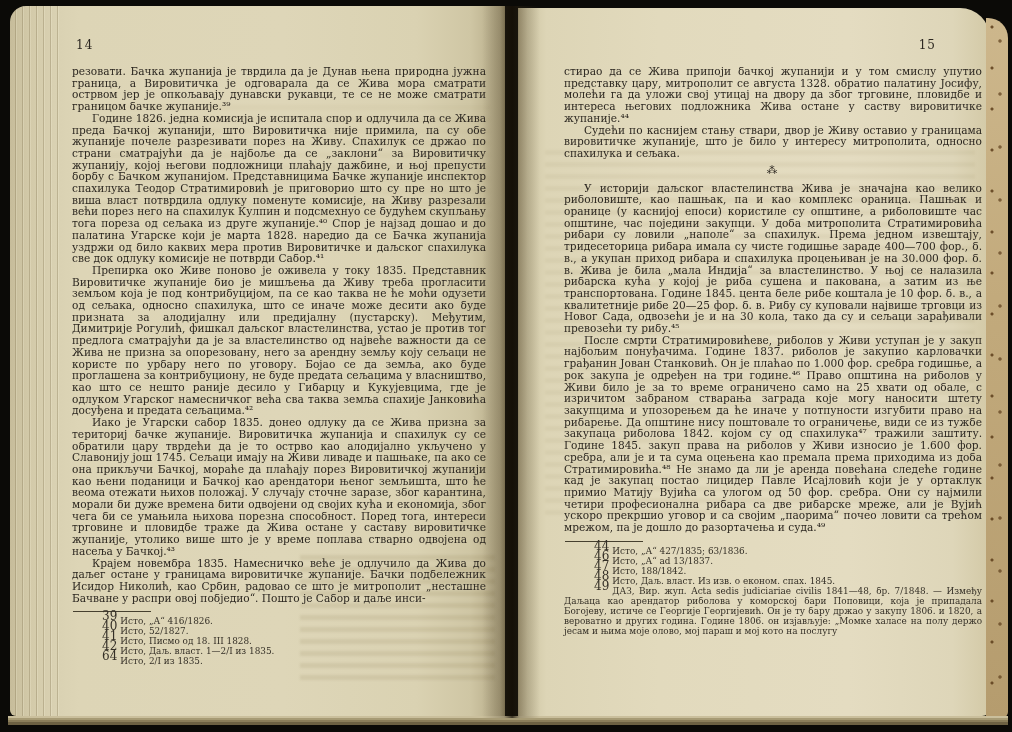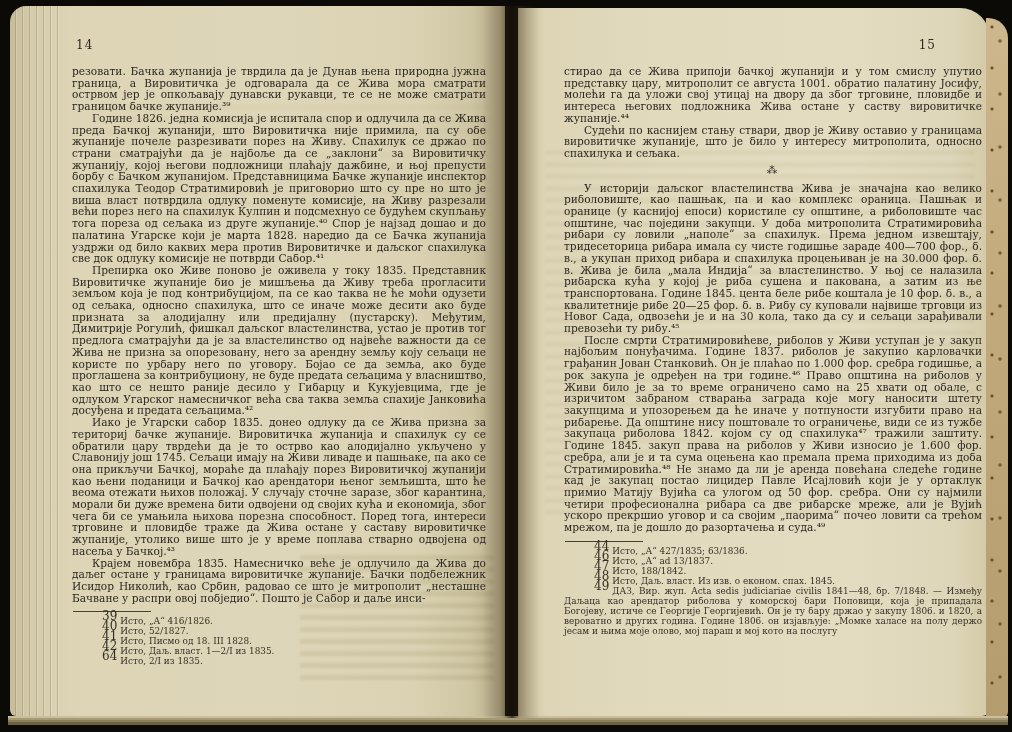--- a/index.html
+++ b/index.html
@@ -127,21 +127,21 @@
       <p class="fn-item"><span class="fn-m">40</span><span>Исто, 52/1827.</span></p>
       <p class="fn-item"><span class="fn-m">41</span><span>Исто, Писмо од 18. III 1828.</span></p>
       <p class="fn-item"><span class="fn-m">42</span><span>Исто, Даљ. власт. 1—2/I из 1835.</span></p>
       <p class="fn-item"><span class="fn-m">64</span><span>Исто, 2/I из 1835.</span></p>
     </div>
   </div>
 
   <div class="content content-right">
     <div class="pagenum right">15</div>
 
-    <p class="body-par">стирао да се Жива припоји бачкој жупанији и у том смислу упутио представку цару, митрополит се августа 1001. обратио палатину Јосифу, молећи га да уложи свој утицај на двору да због трговине, пловидбе и интереса његових подложника Жива остане у саству вировитичке жупаније.⁴⁴</p>
+    <p class="body-par">стирао да се Жива припоји бачкој жупанији и у том смислу упутио представку цару, митрополит се августа 1328. обратио палатину Јосифу, молећи га да уложи свој утицај на двору да због трговине, пловидбе и интереса његових подложника Жива остане у саству вировитичке жупаније.⁴⁴</p>
     <p class="body-par indent">Судећи по каснијем стању ствари, двор је Живу оставио у границама вировитичке жупаније, што је било у интересу митрополита, односно спахилука и сељака.</p>
 
     <div class="asterism">⁂</div>
 
     <p class="body-par indent">У историји даљског властелинства Жива је значајна као велико риболовиште, као пашњак, па и као комплекс ораница. Пашњак и оранице (у каснијој епоси) користиле су општине, а риболовиште час општине, час поједини закупци. У доба митрополита Стратимировића рибари су ловили „наполе“ за спахилук. Према једном извештају, тридесеторица рибара имала су чисте годишње зараде 400—700 фор., б. в., а укупан приход рибара и спахилука процењиван је на 30.000 фор. б. в. Жива је била „мала Индија“ за властелинство. У њој се налазила рибарска кућа у којој је риба сушена и пакована, а затим из ње транспортована. Године 1845. цента беле рибе коштала је 10 фор. б. в., а квалитетније рибе 20—25 фор. б. в. Рибу су куповали највише трговци из Новог Сада, одвозећи је и на 30 кола, тако да су и сељаци зарађивали превозећи ту рибу.⁴⁵</p>
     <p class="body-par indent">После смрти Стратимировићеве, риболов у Живи уступан је у закуп најбољим понуђачима. Године 1837. риболов је закупио карловачки грађанин Јован Станковић. Он је плаћао по 1.000 фор. сребра годишње, а рок закупа је одређен на три године.⁴⁶ Право општина на риболов у Живи било је за то време ограничено само на 25 хвати од обале, с изричитом забраном стварања заграда које могу наносити штету закупцима и упозорењем да ће иначе у потпуности изгубити право на рибарење. Да општине нису поштовале то ограничење, види се из тужбе закупаца риболова 1842. којом су од спахилука⁴⁷ тражили заштиту. Године 1845. закуп права на риболов у Живи износио је 1.600 фор. сребра, али је и та сума оцењена као премала према приходима из доба Стратимировића.⁴⁸ Не знамо да ли је аренда повећана следеће године кад је закупац постао лицидер Павле Исајловић који је у ортаклук примио Матију Вујића са улогом од 50 фор. сребра. Они су најмили четири професионална рибара са две рибарске мреже, али је Вујић ускоро прекршио уговор и са својим „паорима“ почео ловити са трећом мрежом, па је дошло до разортачења и суда.⁴⁹</p>
 
     <div class="fn-sep"></div>
 
     <div class="footnotes">

